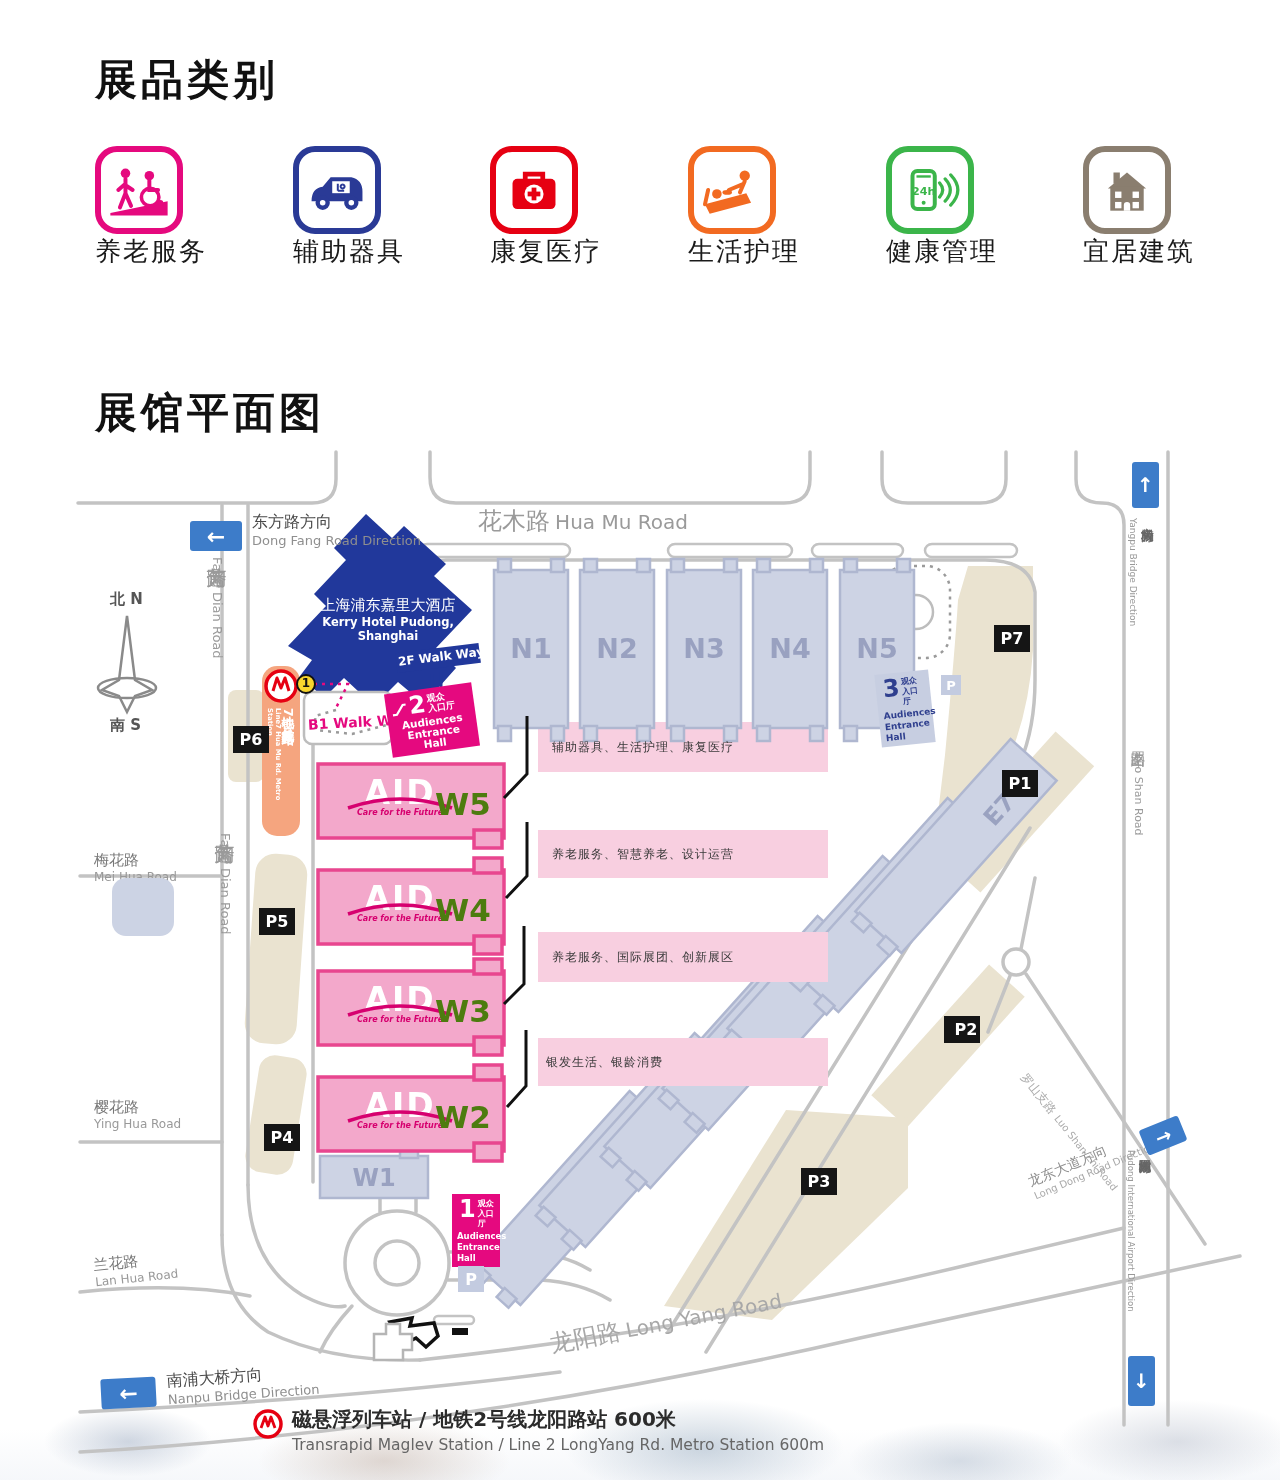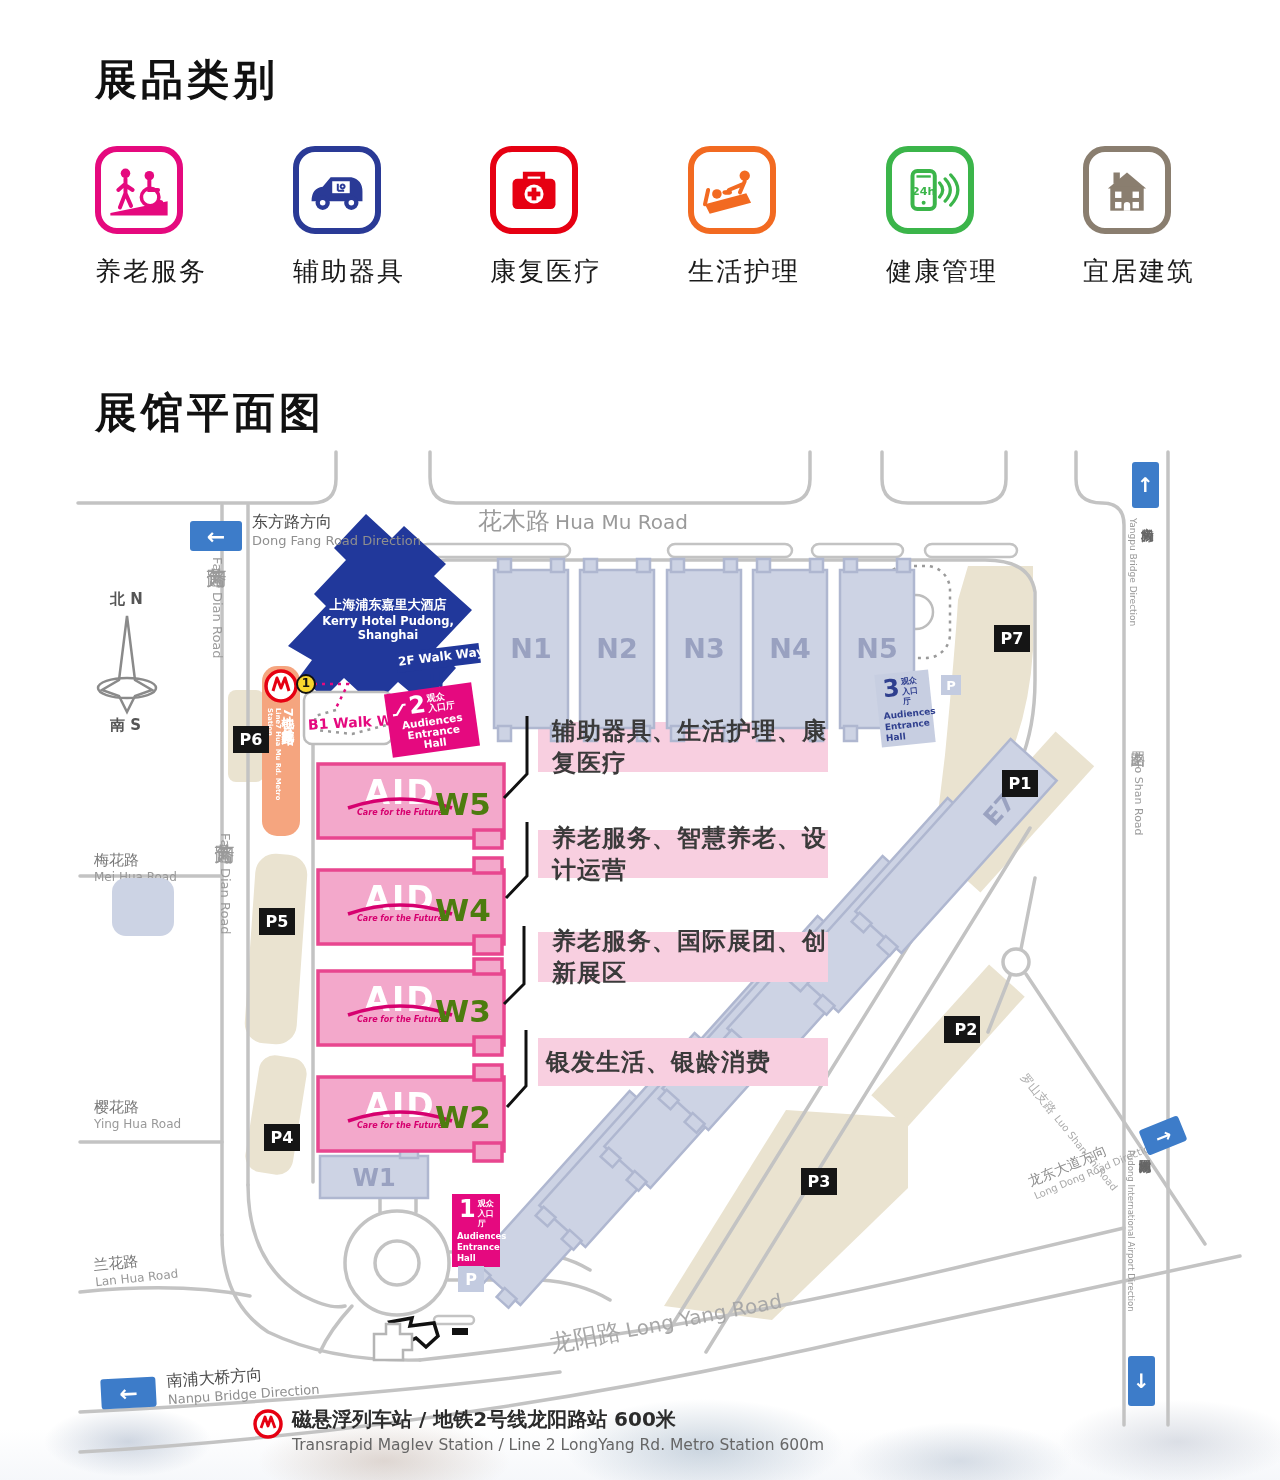--- a/index.html
+++ b/index.html
@@ -6,21 +6,21 @@
   html,body { width:1280px; height:1480px; background:#fff;
     font-family:"DejaVu Sans","Liberation Sans",sans-serif; }
   .page { position:relative; width:1280px; height:1480px; overflow:hidden; background:#fff; }
   .abs { position:absolute; }
   h1,h2 { font-weight:900; color:#111; letter-spacing:4px; font-size:42px; }
 
   
   .cat { position:absolute; top:146px; width:160px; }
   .cat-icon { width:88px; height:88px; border:6px solid #000; border-radius:22px;
     display:flex; align-items:center; justify-content:center; background:#fff; }
-  .cat-label { margin-top:20px; font-size:26px; color:#1a1a1a; letter-spacing:2px; }
+  .cat-label { font-size:26px; color:#1a1a1a; letter-spacing:2px; }
   .c0 .cat-icon{ border-color:#E5097E; } .c1 .cat-icon{ border-color:#2A3A96; }
   .c2 .cat-icon{ border-color:#E60012; } .c3 .cat-icon{ border-color:#F26A21; }
   .c4 .cat-icon{ border-color:#3BB54A; } .c5 .cat-icon{ border-color:#8A7E6F; }
 
   
   svg.geo { position:absolute; left:0; top:0; pointer-events:none; }
   .road { stroke:#c3c3c3; stroke-width:3.5; fill:none; stroke-linecap:round; }
   .tan  { fill:#EAE3D0; }
   .isl  { fill:#fff; stroke:#c3c3c3; stroke-width:2.5; }
   .hallN-r { fill:#CDD3E4; stroke:#AFB7D0; stroke-width:2.5; }
@@ -48,21 +48,21 @@
   .entr .en { font-size:10.5px; font-weight:700; line-height:11px; margin-top:2px; }
   .entr3 { background:#C7CEE1; color:#2F3F8E; }
 
   .aid { position:absolute; width:112px; text-align:center; }
   .aid .t { font-size:33px; font-weight:900; color:#fff; letter-spacing:2px; line-height:30px; }
   .aid svg { position:absolute; left:0; top:19px; }
   .aid .tag { font-size:8px; font-style:italic; font-weight:700; color:#D6006F;text-align:center; }
   .wid { position:absolute; width:70px; text-align:center; font-size:31px; font-weight:900; color:#4d7c0f; }
 
   .zone { position:absolute; width:290px; height:50px; display:flex; align-items:center;
-    padding-left:14px; font-size:24px; color:#3a3a3a; letter-spacing:1px; font-weight:700; }
+    padding-left:14px; font-size:12px; color:#3a3a3a; letter-spacing:1px; font-weight:400; }
 
   .photo { position:absolute; left:0; top:1352px; width:1280px; height:128px;
     background:
       radial-gradient(ellipse 120px 50px at 10% 70%, rgba(120,140,170,.35), transparent 70%),
       radial-gradient(ellipse 180px 60px at 30% 85%, rgba(160,130,110,.30), transparent 70%),
       radial-gradient(ellipse 200px 70px at 55% 75%, rgba(100,130,160,.33), transparent 70%),
       radial-gradient(ellipse 160px 55px at 75% 85%, rgba(130,150,175,.30), transparent 70%),
       radial-gradient(ellipse 170px 60px at 92% 70%, rgba(150,160,180,.33), transparent 70%),
       linear-gradient(to bottom, #ffffff 0%, rgba(255,255,255,.25) 60%, rgba(236,240,246,.5) 100%);
   }
@@ -436,21 +436,21 @@
   </div>
   <div class="abs" style="left:1032px; top:1068px; transform:rotate(51deg); transform-origin:left top; color:#ababab; white-space:nowrap;">
     <span style="font-size:12px;">罗山支路</span>
     <span style="font-size:10px;"> </span><span style="font-size:10px;">Luo Shan Zhi Road</span>
   </div>
 
   <div class="abs" style="left:110px; top:590px; font-size:15px; font-weight:700; color:#555;">北 N</div>
   <div class="abs" style="left:110px; top:716px; font-size:15px; font-weight:700; color:#555;">南 S</div>
 
   <div class="abs" style="left:294px; top:596px; width:188px; text-align:center; color:#fff;">
-    <div style="font-size:13px; font-weight:700;">上海浦东嘉里大酒店</div>
+    <div style="font-size:15px; font-weight:400;">上海浦东嘉里大酒店</div>
     <div style="font-size:11.5px; font-weight:600;">Kerry Hotel Pudong, Shanghai</div>
   </div>
   <div class="abs" style="left:112px; top:878px; width:62px; height:58px; background:#CCD3E4; border-radius:14px;"></div>
 
   <div class="abs vtext" style="left:279px; top:706px; height:125px; font-size:12.5px; font-weight:700; color:#fff; letter-spacing:1px;">地铁7号线花木路站</div>
   <div class="abs vtext" style="left:266px; top:708px; height:122px; font-size:6.8px; font-weight:700; color:#fff;">Line7 Hua Mu Rd. Metro Station</div>
   <div class="abs" style="left:299px; top:676px; width:14px; height:16px; text-align:center; font-size:12px; font-weight:700; color:#111;">1</div>
 
   <div class="abs" style="left:308px; top:714px; font-size:14px; font-weight:700; color:#E5097F; transform:rotate(-3deg); white-space:nowrap;">B1 Walk Way</div>
   <div class="abs" style="left:398px; top:650px; width:80px; text-align:center; font-size:12px; font-weight:700; color:#fff; transform:rotate(-7deg); white-space:nowrap;">2F Walk Way</div>

